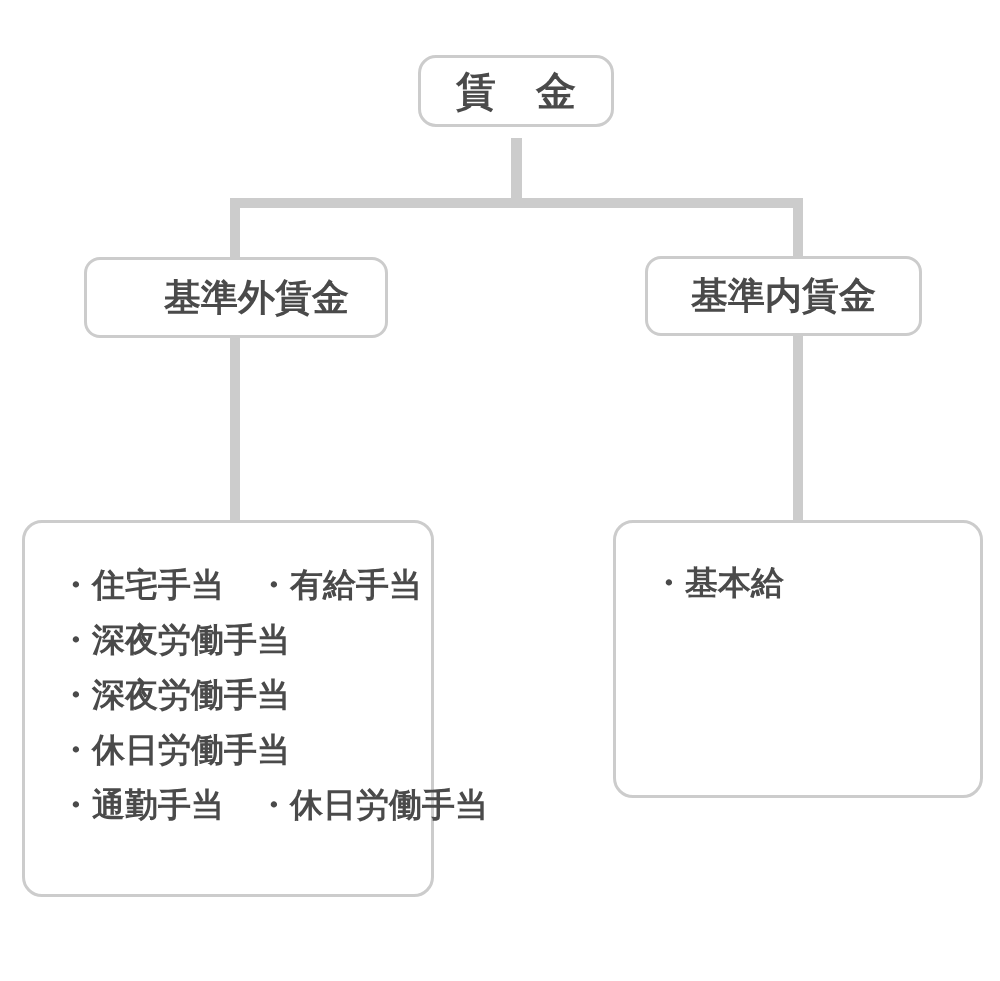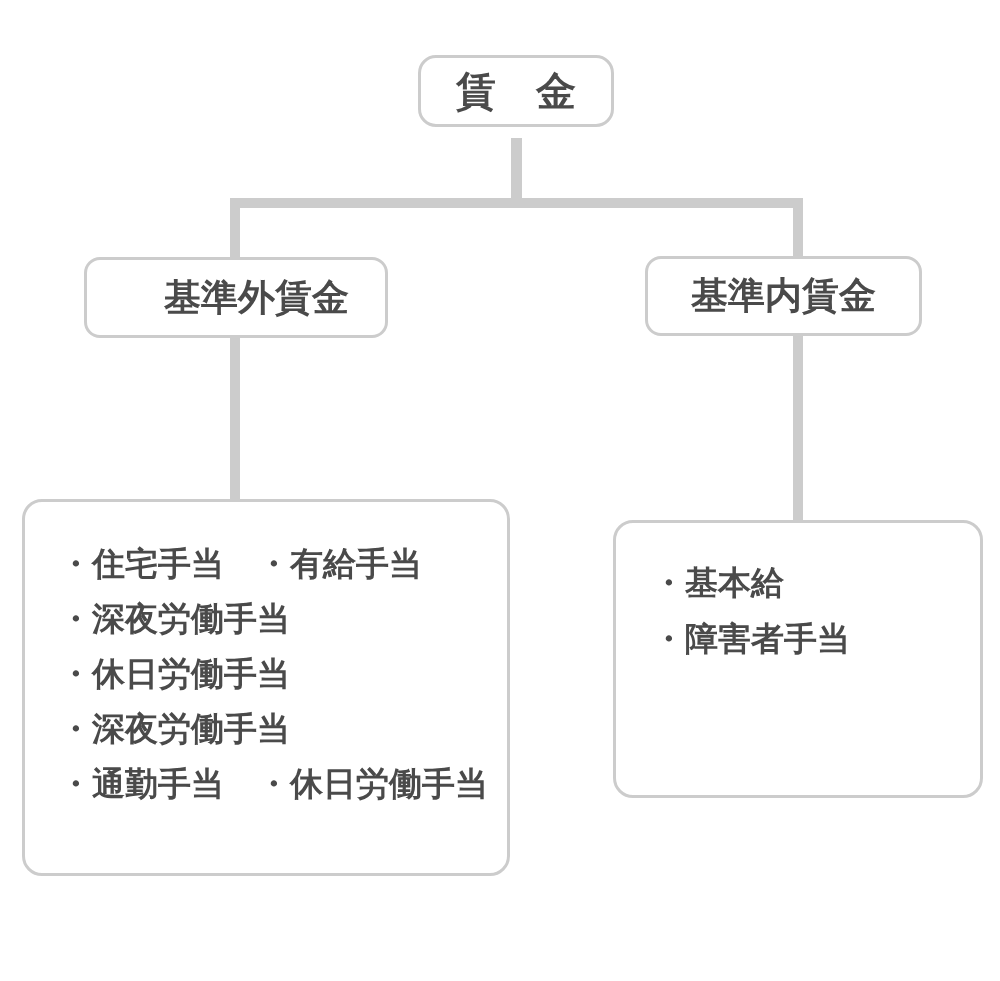--- a/index.html
+++ b/index.html
@@ -39,21 +39,21 @@
   .node-branch-left{left:84px;top:257px;width:304px;height:81px;padding-left:41px;}
   .node-branch-right{left:645px;top:256px;width:277px;height:80px;}
   .node-leaf{
     border-radius:20px;
     font-size:33px;
     display:block;
     align-items:initial;
     justify-content:initial;
   }
   .node-leaf-left{
-    left:22px;top:499px;width:488px;height:377px;
+    left:22px;top:520px;width:412px;height:377px;
     padding:34px 10px 16px 34px;
   }
   .node-leaf-right{
     left:613px;top:520px;width:370px;height:278px;
     padding:32px 10px 0 36px;
   }
   .leaf-line{
     line-height:55px;
     white-space:nowrap;
     color:var(--text);
@@ -90,23 +90,22 @@
   <div class="node node-branch node-branch-left">
     <span>基準外賃金</span>
   </div>
   <div class="node node-branch node-branch-right">
     <span>基準内賃金</span>
   </div>
 
   <div class="node node-leaf node-leaf-left">
     <div class="leaf-line">・住宅手当　・有給手当</div>
     <div class="leaf-line">・深夜労働手当</div>
+    <div class="leaf-line">・深夜労働手当</div>
     <div class="leaf-line">・休日労働手当</div>
-    <div class="leaf-line">・深夜労働手当</div>
     <div class="leaf-line">・通勤手当　・休日労働手当</div>
   </div>
 
   <div class="node node-leaf node-leaf-right">
     <div class="leaf-line">・基本給</div>
-    <div class="leaf-line">・障害者手当</div>
   </div>
 
 </div>
 
 </body></html>

